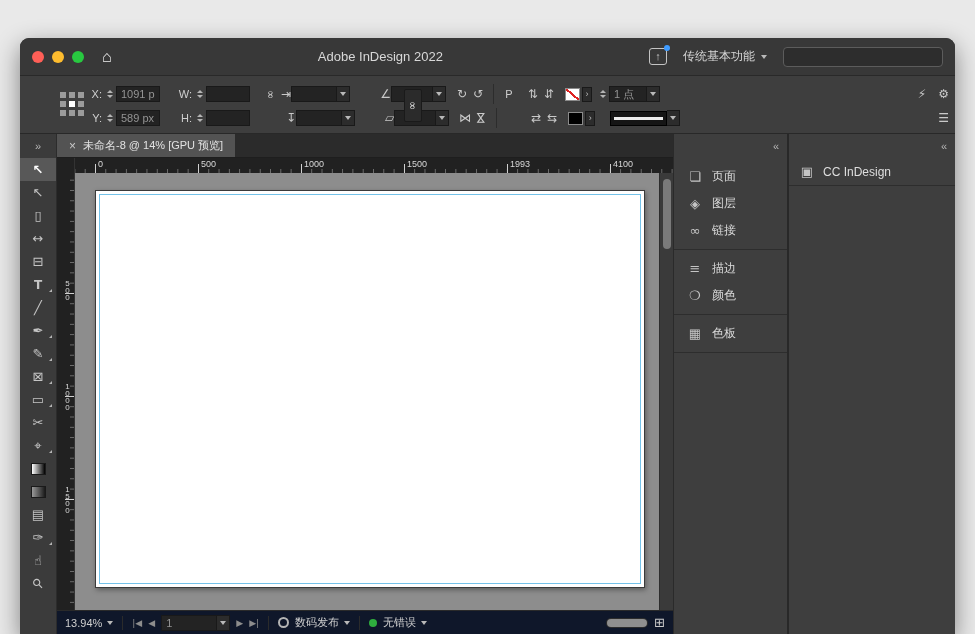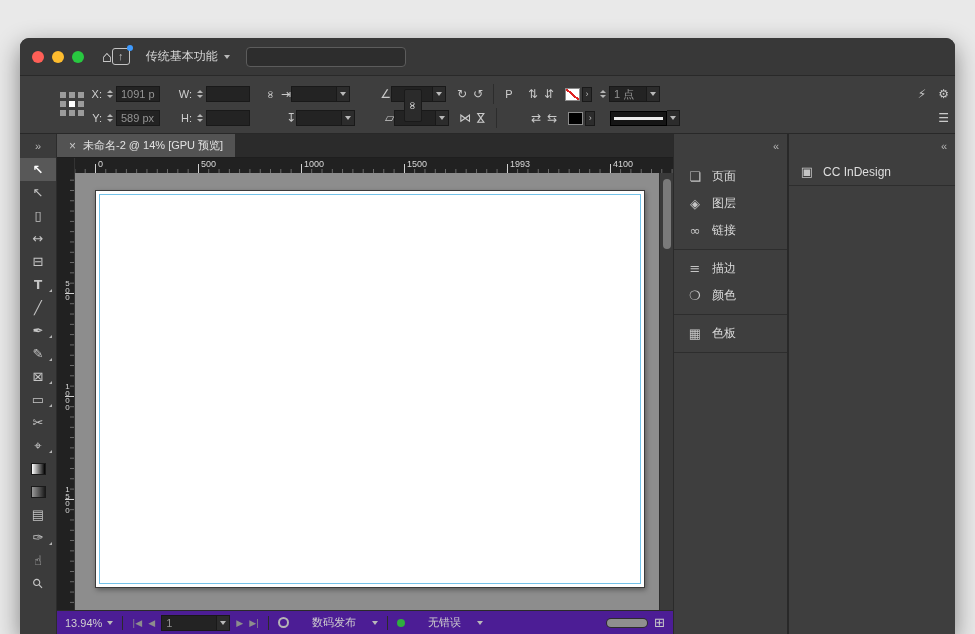--- a/index.html
+++ b/index.html
@@ -98,29 +98,29 @@
   color:#d8d8d8; letter-spacing:-2px; }
 .vtick { position:absolute; right:0; height:1px; width:9px; background:#d0d0d0; }
 .canvas { flex:1; position:relative; background:#8d8d8d; overflow:hidden; }
 .page { position:absolute; left:20px; top:17px; width:550px; height:398px; background:#fff;
   border:1px solid #3a3a3a; box-shadow:1px 2px 5px rgba(0,0,0,.35); }
 .page::after { content:""; position:absolute; inset:3px; border:1px solid #74c2e9; }
 .vscroll { width:14px; background:#3a3a3a; border-left:1px solid #2d2d2d; position:relative; flex:none; }
 .vthumb { position:absolute; left:3px; top:6px; width:8px; height:70px; background:#7a7a7a; border-radius:4px; }
 
 
-.statusbar { height:24px; background:#4c1d95; border-top:1px solid #2a2a2a; display:flex; align-items:center;
+.statusbar { height:24px; background:#0f172a; border-top:1px solid #2a2a2a; display:flex; align-items:center;
   padding:0 8px; gap:6px; color:#cfcfcf; font-size:11px; flex:none; }
 .sb-sep { width:1px; height:14px; background:#2b2b2b; margin:0 3px; flex:none; }
 .zoomdrop { display:flex; align-items:center; gap:5px; }
 .navbtn { color:#8d8d8d; font-size:9px; font-family:"DejaVu Sans",sans-serif; }
 .f-page { width:56px; }
 .circle-icon { width:11px; height:11px; border:2px solid #b5b5b5; border-radius:50%; flex:none; }
 .status-dot { width:8px; height:8px; border-radius:50%; background:#2fae3e; flex:none; }
-.sbdrop { display:flex; align-items:center; gap:16px;margin-left:17px; }
+.sbdrop { display:flex; align-items:center; gap:5px; }
 .hscroll { margin-left:auto; width:42px; height:10px; background:#2d2d2d; border-radius:5px; position:relative; flex:none; }
 .hthumb { position:absolute; inset:1px; background:#8f8f8f; border-radius:4px; }
 .gridbtn { color:#c9c9c9; font-size:13px; font-family:"DejaVu Sans",sans-serif; }
 
 
 .dock1 { width:114px; background:#3e3e3e; border-left:1px solid #2a2a2a; display:flex; flex-direction:column; flex:none; }
 .dock-top { height:24px; display:flex; align-items:center; justify-content:flex-end; padding:0 8px;
   color:#b5b5b5; font-size:11px; flex:none; }
 .dock-group { padding:5px 0; border-bottom:1px solid #2d2d2d; }
 .dock-item { height:27px; display:flex; align-items:center; gap:9px; padding:0 13px; color:#dadada; font-size:12px; }
@@ -137,20 +137,21 @@
 <div class="desktop">
   <div class="window">
 
     <div class="titlebar">
       <div class="traffic">
         <span class="light red"></span>
         <span class="light yellow"></span>
         <span class="light green"></span>
       </div>
       <span class="home">⌂</span>
+      <div class="tb-title">Adobe InDesign 2022</div>
       <div class="tb-right">
         <span class="share">↑<span class="share-dot"></span></span>
         <span class="workspace">
           <span>传统基本功能</span>
           <span class="chev"></span>
         </span>
         <input class="search" value="" style="">
       </div>
     </div>
 
@@ -359,21 +360,21 @@
             <div class="tool">
               <span class="glyph g-zoom">⚲</span>
             </div>
           </div>
       </div>
 
       <div class="docarea">
         <div class="tabbar">
           <div class="tab">
             <span class="tab-close">×</span>
-            <span>未命名-2 @ 14% [GPU 预览]</span>
+            <span>未命名-8 @ 14% [GPU 预览]</span>
           </div>
         </div>
         <div class="ruler-row">
           <div class="ruler-corner"></div>
           <div class="ruler-h">
               <span class="htick" style="left: 20px;"></span>
               <span class="hlabel" style="left: 23px;">0</span>
               <span class="htick" style="left: 123px;"></span>
               <span class="hlabel" style="left: 126px;">500</span>
               <span class="htick" style="left: 226px;"></span>

